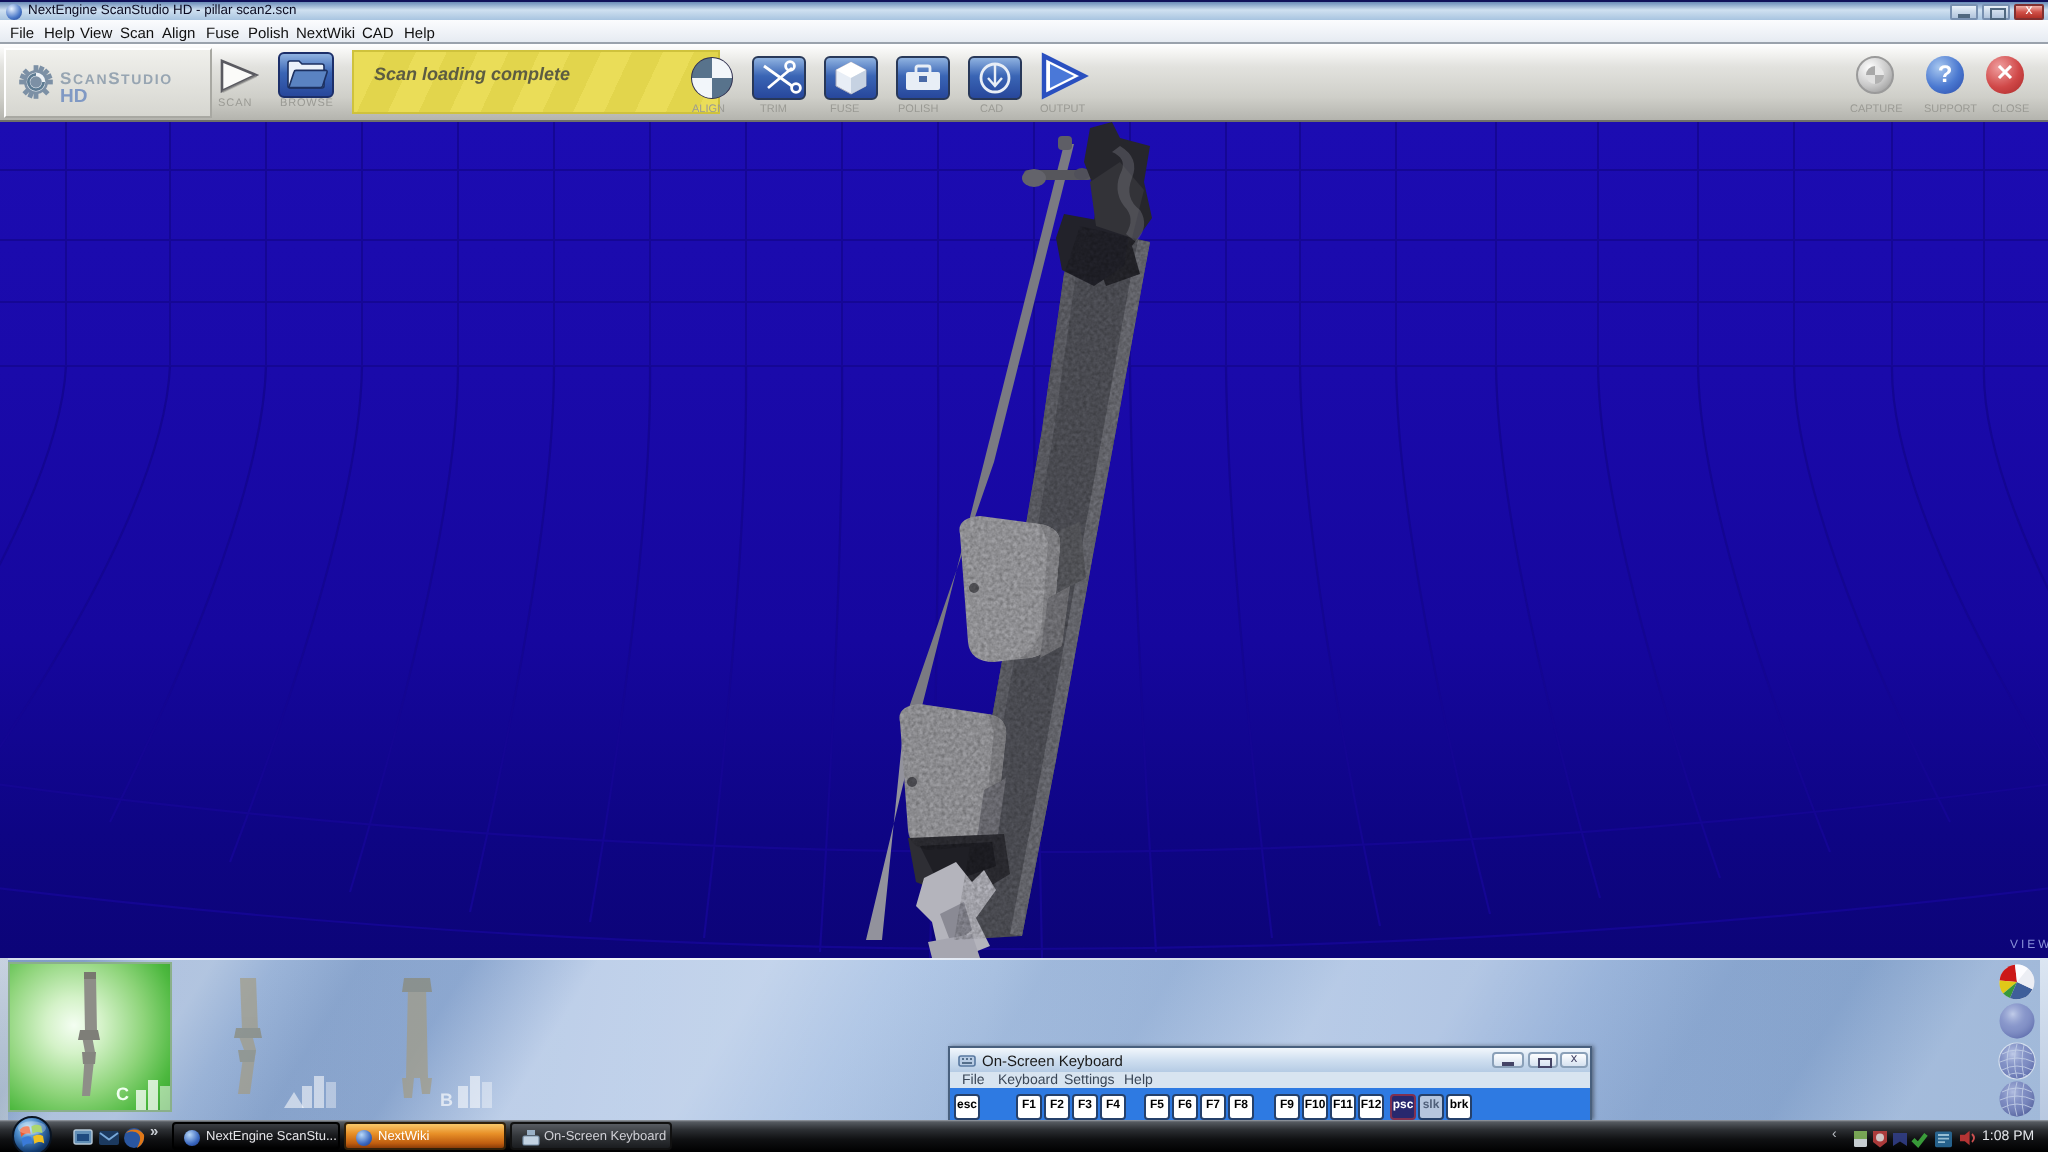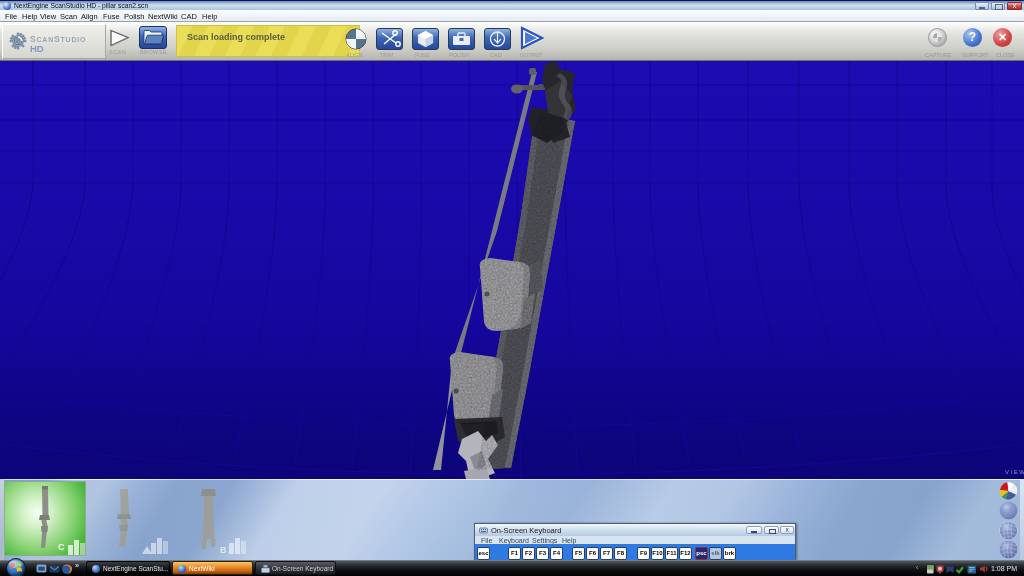--- a/index.html
+++ b/index.html
@@ -80,21 +80,21 @@
      background:linear-gradient(#8fb2e0,#3a65b5 45%,#27479b);border:1px solid #1c2f6a;box-sizing:border-box;">
      <svg width="26" height="21" viewBox="0 0 26 21">
        <path d="M4 6 L4 4.5 Q4 3.5 5 3.5 L9.5 3.5 L11 5 L21 5 Q22 5 22 6 L22 16 Q22 17 21 17 L5 17 Q4 17 4 16 Z" fill="#ecf2fa" stroke="#1c3060" stroke-width="0.8"></path>
        <path d="M4.5 16.5 L7 9 Q7.2 8.2 8 8.2 L22.8 8.2 Q23.8 8.2 23.5 9.2 L21.3 16 Q21 16.8 20.2 16.8 L5 16.8 Z" fill="#5a83c2" stroke="#1c3060" stroke-width="0.8"></path>
      </svg>
   </div>
   <div class="abs" style="left:140px;top:27px;font-size:5.5px;color:#9a9a94;letter-spacing:0.4px;">BROWSE</div>
 
   <div class="abs" style="left:176px;top:3px;width:184px;height:32px;
      background:repeating-linear-gradient(115deg,#eadd58 0 14px,#e2d54c 14px 28px);
-     border:1px solid #cfc23c;box-sizing:border-box;">
+     border:1px solid #cfc23c;box-sizing:border-box;font-style:italic;">
      <div style="position:absolute;left:10px;top:6px;font-size:9px;font-weight:bold;color:#5c5c42;">Scan loading complete</div>
   </div>
 
   <svg class="abs" style="left:345px;top:6px;" width="22" height="22" viewBox="0 0 22 22">
     <circle cx="11" cy="11" r="10" fill="#4a6d9e" stroke="#303050" stroke-width="1"></circle>
     <path d="M11 1 A10 10 0 0 1 21 11 L11 11 Z" fill="#f2f6fa"></path>
     <path d="M11 21 A10 10 0 0 1 1 11 L11 11 Z" fill="#f2f6fa"></path>
     <path d="M11 1 A10 10 0 0 0 1 11 L11 11 Z" fill="#58738c"></path>
     <path d="M11 21 A10 10 0 0 0 21 11 L11 11 Z" fill="#58738c"></path>
   </svg>

